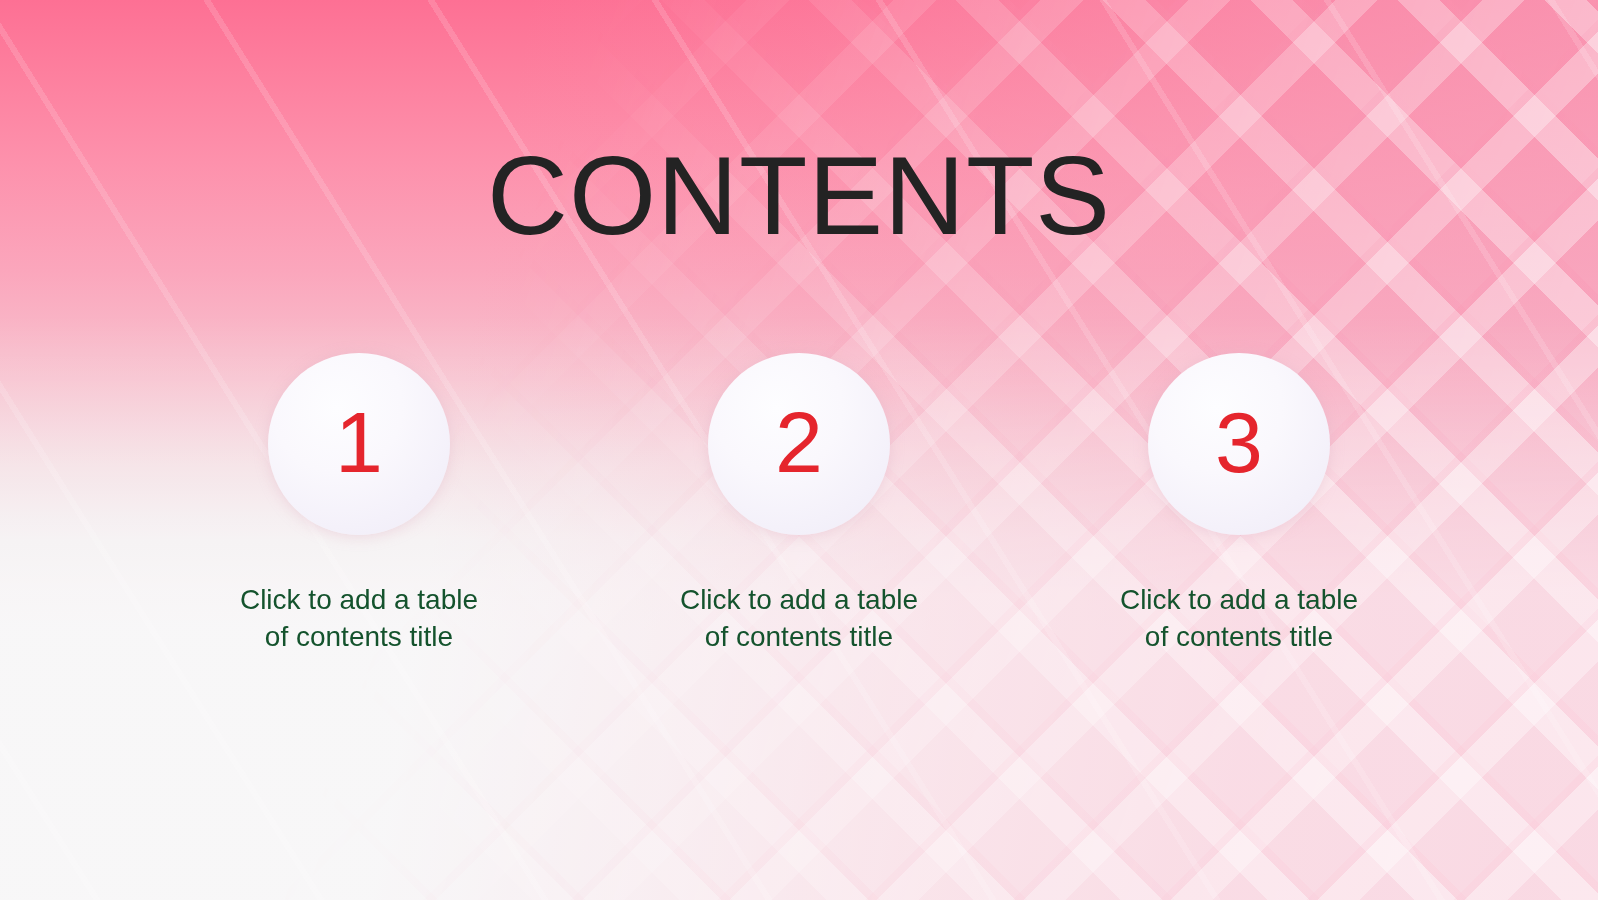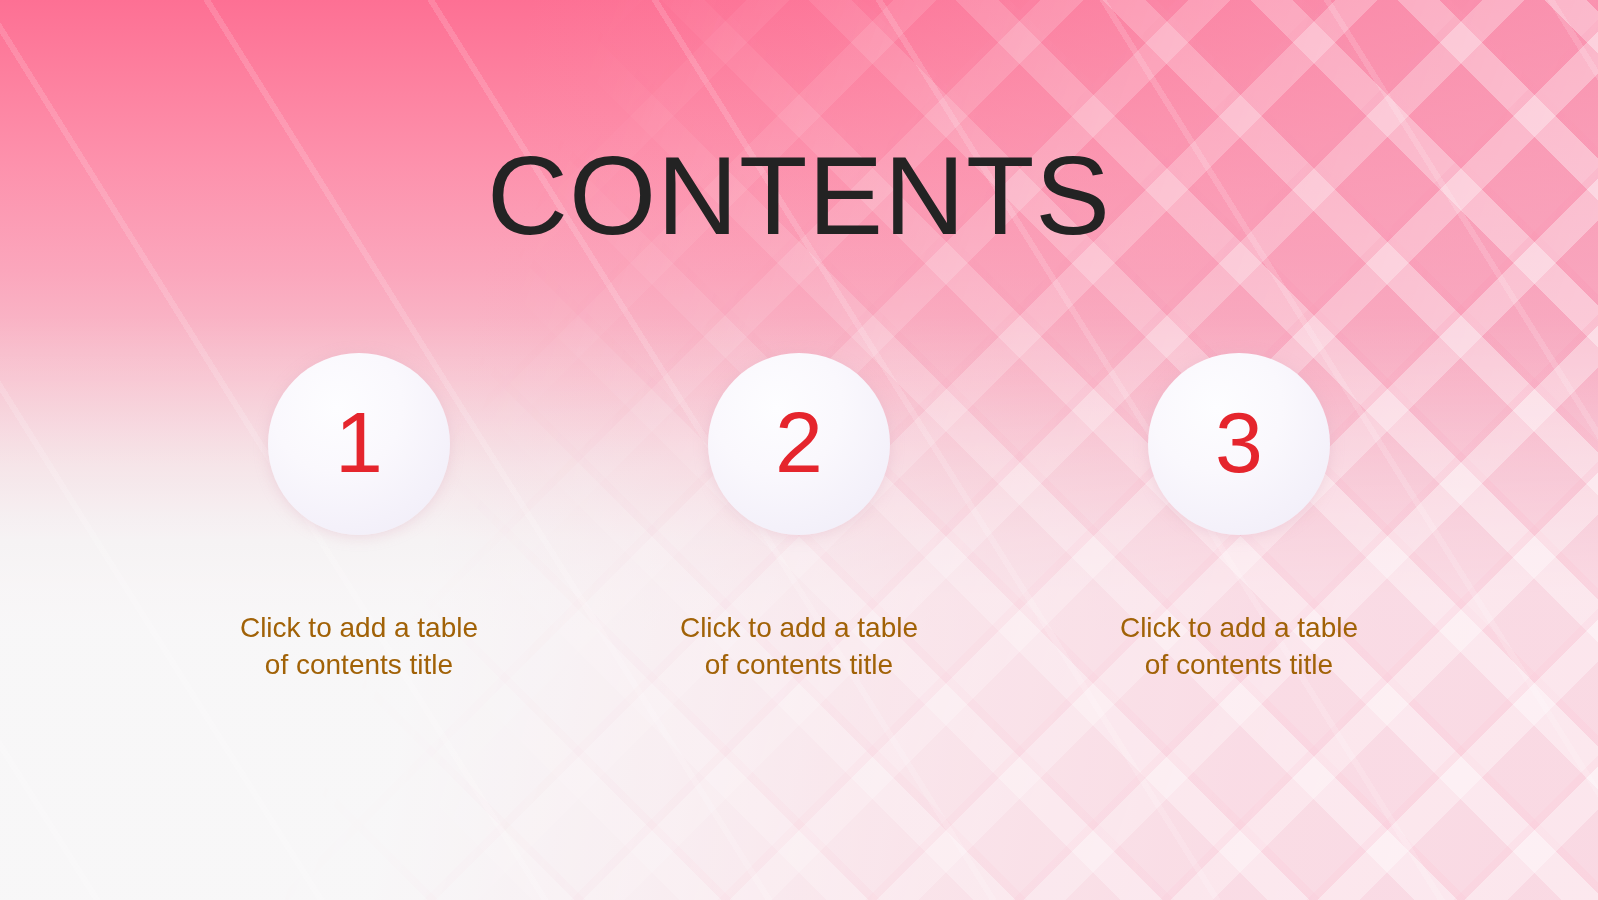--- a/index.html
+++ b/index.html
@@ -166,27 +166,27 @@
   .circle-number {
     font-size: 86px;
     line-height: 1;
     font-weight: 400;
     color: #e5252d;
     position: relative;
     top: -2px;
   }
 
   .caption {
-    margin-top: 74px;
+    margin-top: 46px;
     width: 240px;
     text-align: center;
     font-size: 28px;
     line-height: 37px;
     font-weight: 400;
-    color: #a16207;
+    color: #14532d;
   }
 </style>
 </head>
 <body>
 
 <div class="slide">
 
   <div class="bg-base"></div>
   <div class="bg-rightwash"></div>
   <div class="bg-plaid-a"></div>

